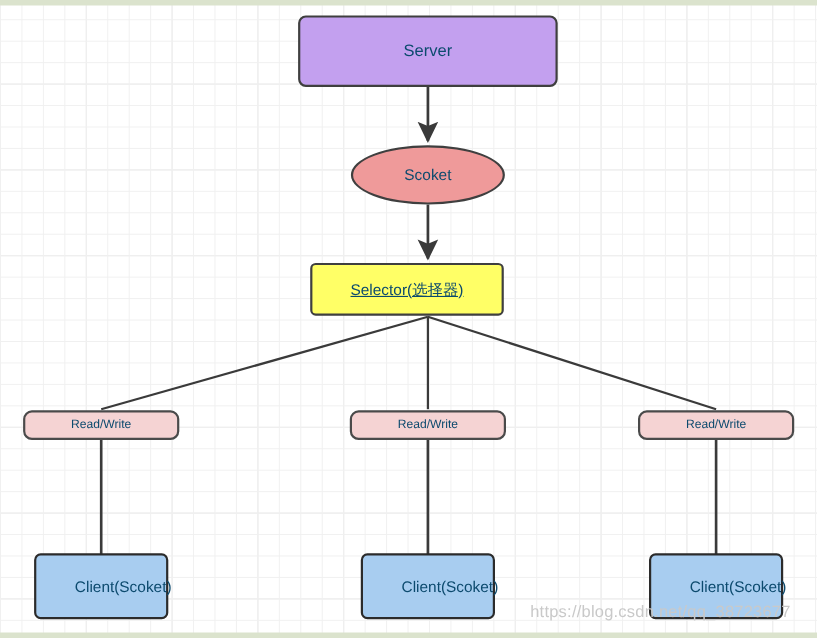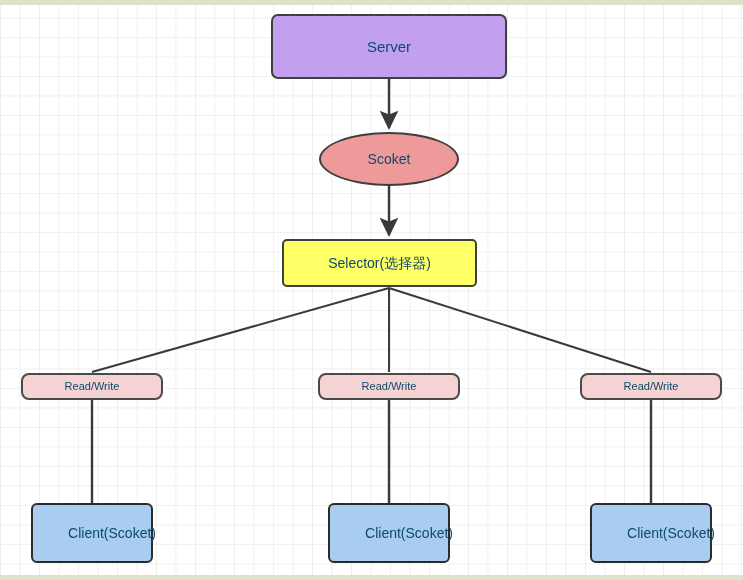--- a/index.html
+++ b/index.html
@@ -131,21 +131,21 @@
   </svg>
 
   <div class="node node-server" style="left:271px; top:14px; width:236px; height:65px;">
     <span>Server</span>
   </div>
 
   <div class="node node-thread" style="left:319px; top:132px; width:140px; height:54px;">
     <span>Scoket</span>
   </div>
 
-  <div class="node node-selector" style="left:282px; top:239px; width:195px; height:48px;">
+  <div class="node node-selector" style="left:282px; top:239px; width:176px; height:48px;text-decoration:underline;">
     <span>Selector(选择器)</span>
   </div>
 
   <div class="node node-rw" style="left:21px; top:373px; width:142px; height:27px;">
     <span>Read/Write</span>
   </div>
 
   <div class="node node-rw" style="left:318px; top:373px; width:142px; height:27px;">
     <span>Read/Write</span>
   </div>
@@ -159,16 +159,17 @@
   </div>
 
   <div class="node node-client" style="left:328px; top:503px; width:122px; height:60px;">
     <span>Client(Scoket)</span>
   </div>
 
   <div class="node node-client" style="left:590px; top:503px; width:122px; height:60px;">
     <span>Client(Scoket)</span>
   </div>
 
+  <div id="watermark">https://blog.csdn.net/qq_38723677</div>
 
   <div class="edge-strip bottom"></div>
 
 </div>
 
 </body></html>

